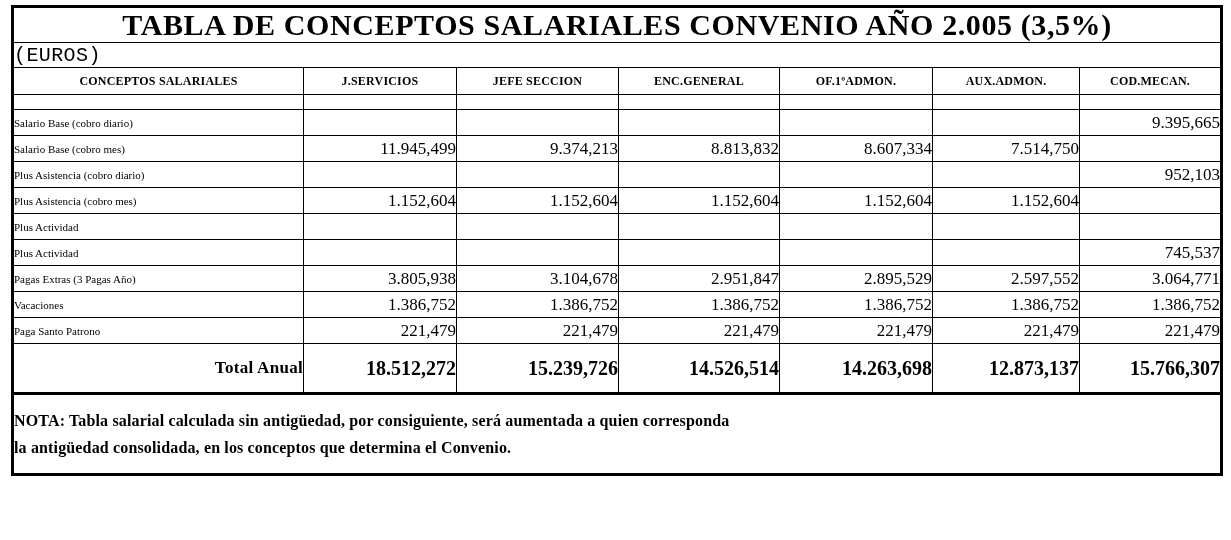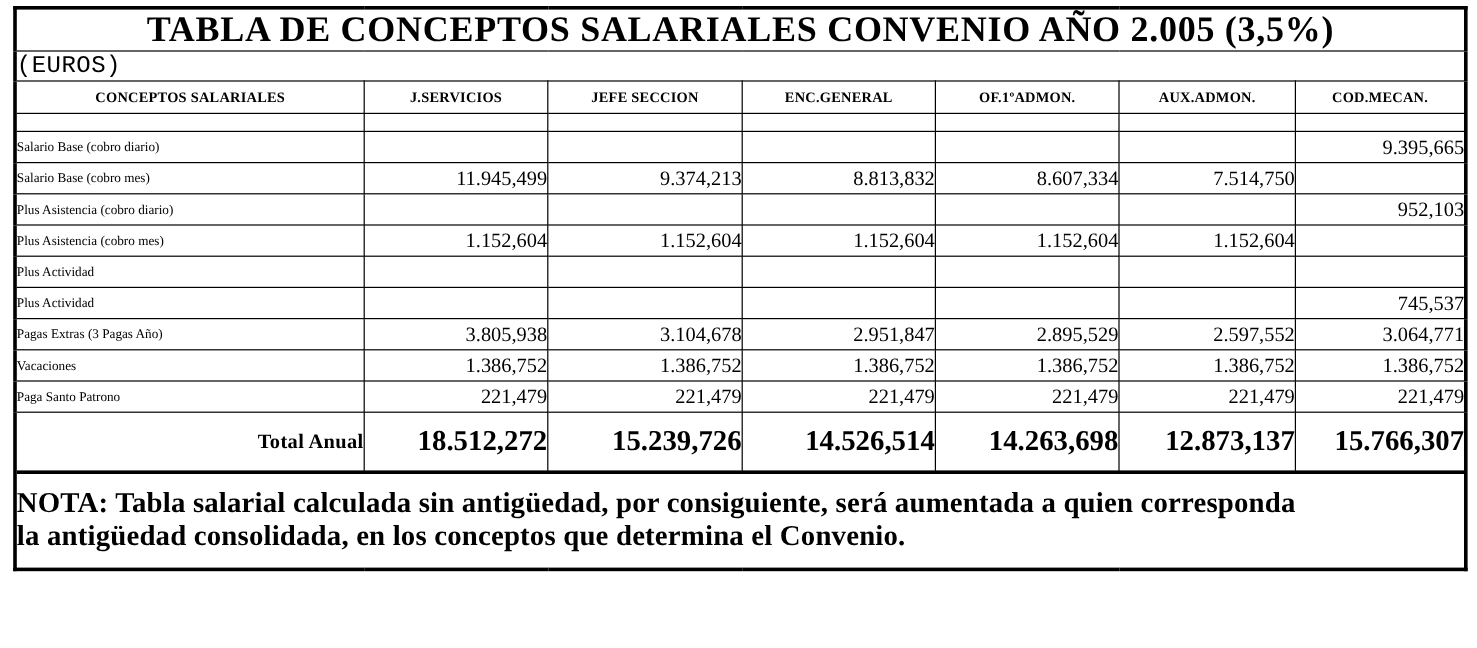--- a/index.html
+++ b/index.html
@@ -103,37 +103,37 @@
     font-weight: bold;
     font-size: 17px;
     vertical-align: bottom;
     padding-bottom: 6px;
     letter-spacing: 0.3px;
   }
   .total-amount {
     text-align: right;
     padding-right: 8px;
     font-weight: bold;
-    font-size: 24px;
+    font-size: 20px;
     vertical-align: bottom;
     padding-bottom: 6px;
     white-space: nowrap;
   }
 
   
   .note-cell {
     height: 78px;
     padding: 14px 10px 6px 8px;
     text-align: left;
     vertical-align: top;
     border-top-width: 3px !important;
   }
   .note-line {
     font-weight: bold;
-    font-size: 24px;
+    font-size: 16px;
     line-height: 27px;
     letter-spacing: 0.15px;
     white-space: nowrap;
   }
 </style>
 </head>
 <body>
 
 <div id="sheet">
 

